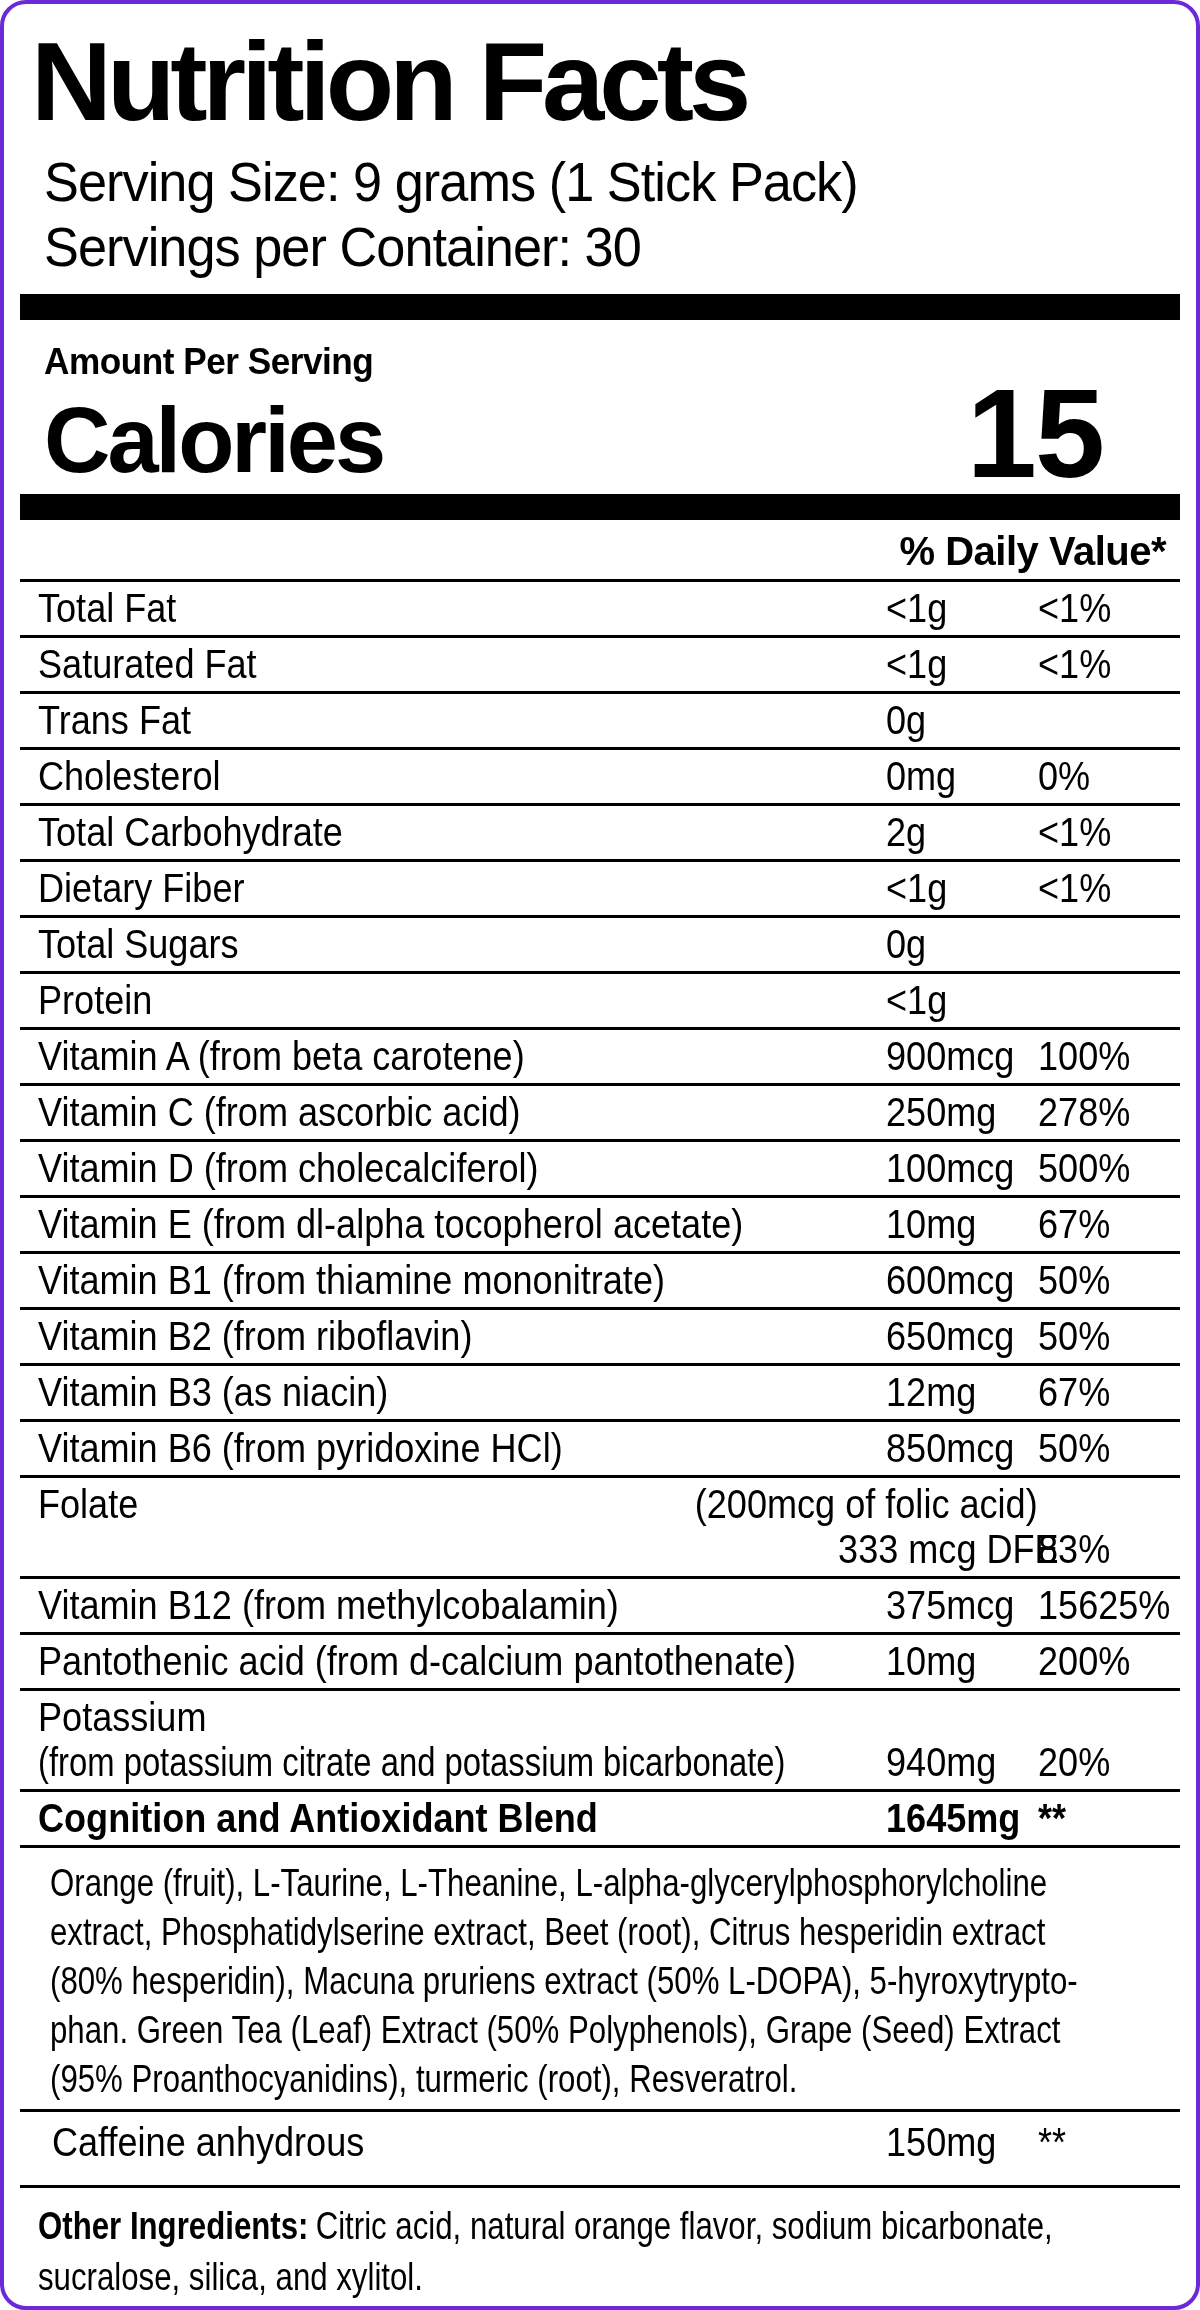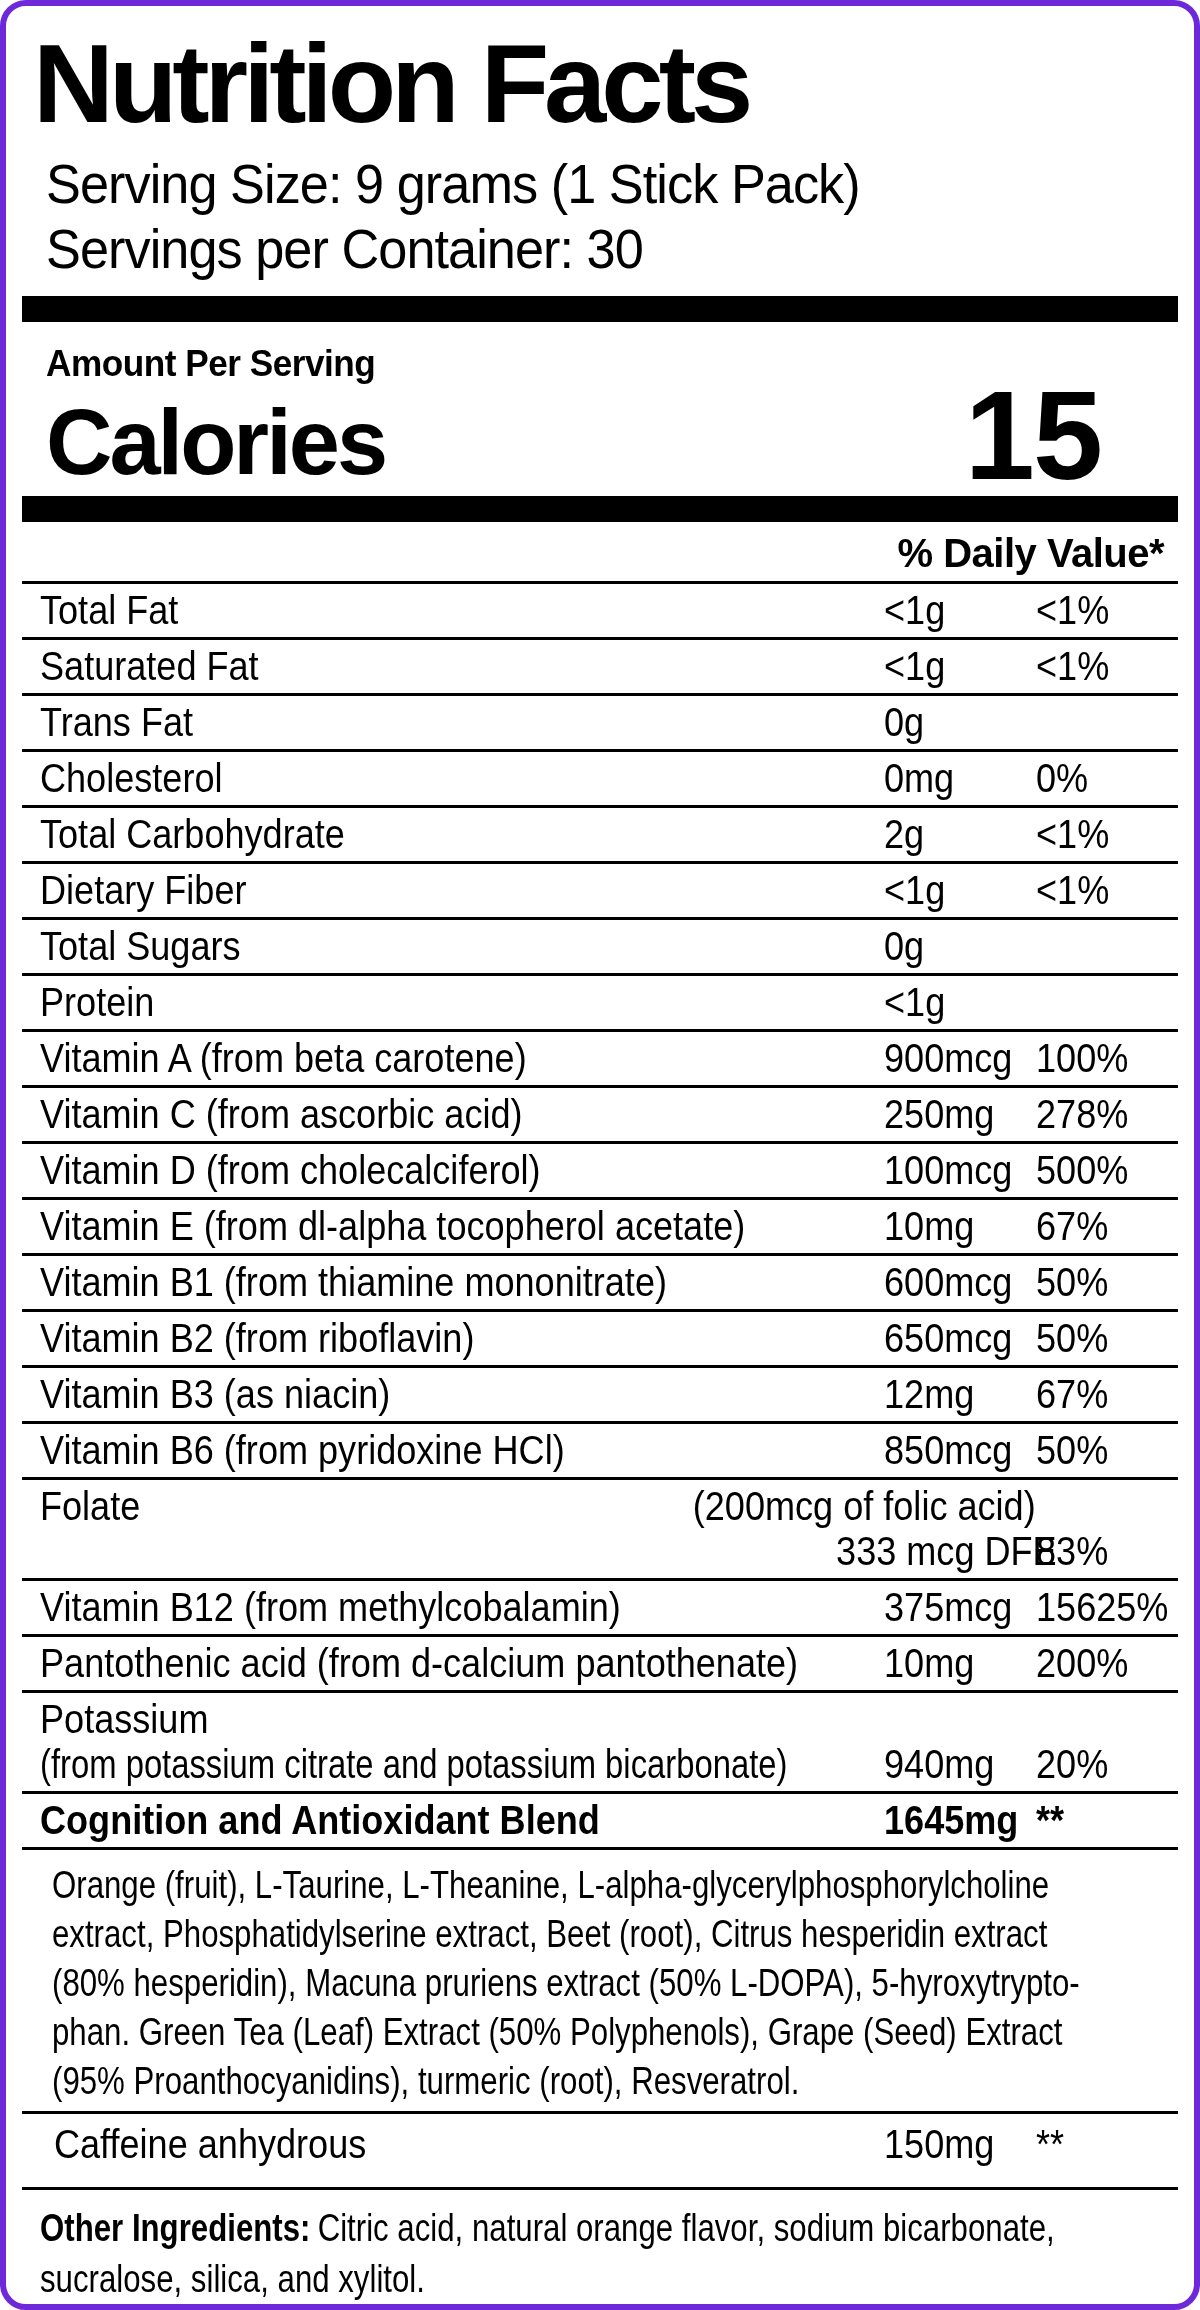--- a/index.html
+++ b/index.html
@@ -5,21 +5,21 @@
   html,body{margin:0;padding:0;background:#ffffff;}
   body{
     width:1200px;height:2310px;
     font-family:"Liberation Sans","DejaVu Sans",sans-serif;
     color:#000;
     -webkit-font-smoothing:antialiased;
   }
   .label{
     box-sizing:border-box;
     width:1200px;height:2310px;
-    border:6px solid #6d28d9;
+    border:4px solid #6d28d9;
     border-radius:26px;
     background:#fff;
     overflow:hidden;
     position:relative;
   }
   
   .cx{display:inline-block;white-space:nowrap;transform:scaleX(0.88);transform-origin:0 50%;}
   .cx95{transform:scaleX(0.95);}
   .cx80{transform:scaleX(0.80);}
   .cxr{transform-origin:100% 50%;}

